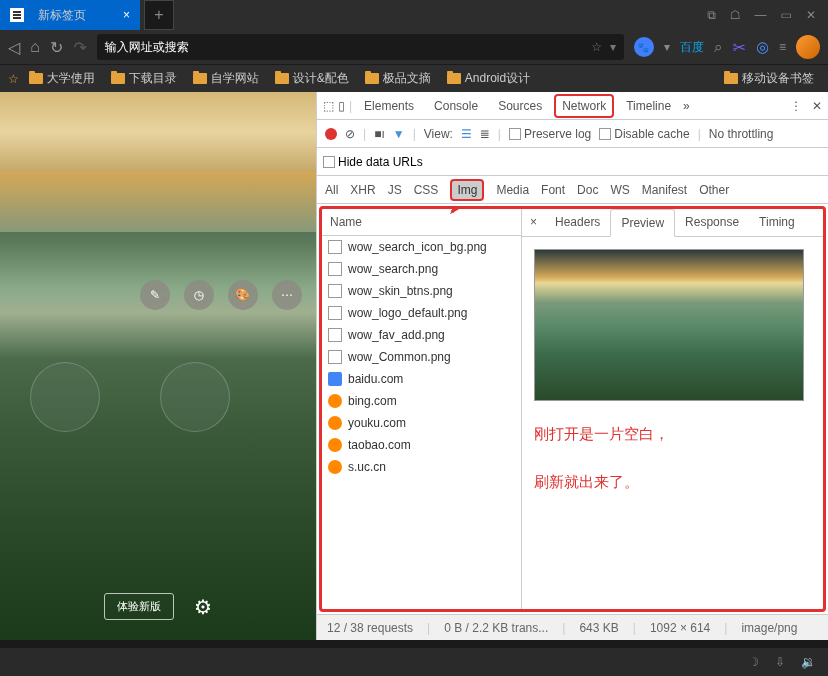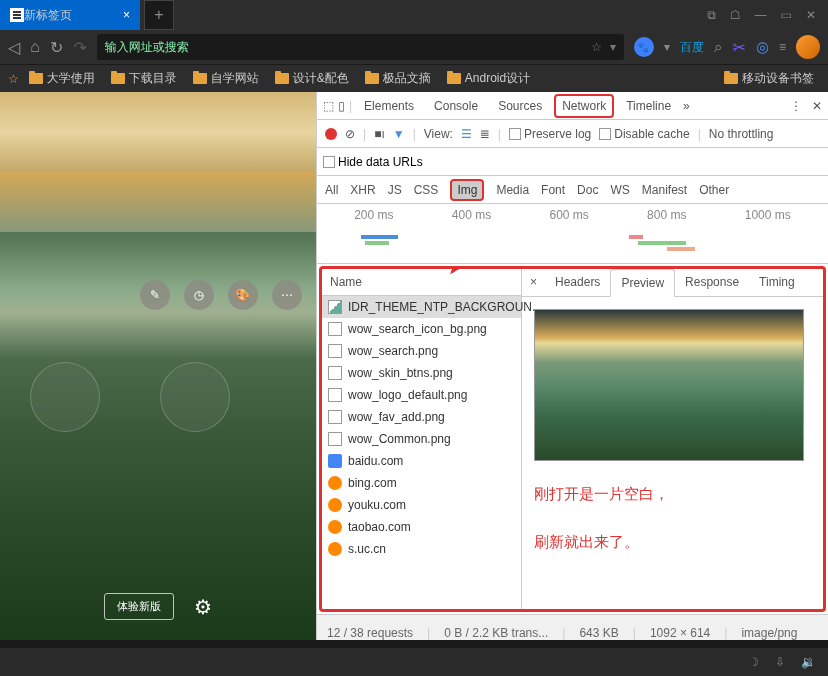--- a/index.html
+++ b/index.html
@@ -1,28 +1,28 @@
 <!DOCTYPE html>
 <html><head>
 <meta charset="utf-8">
 <style>
 *{margin:0;padding:0;box-sizing:border-box;font-family:Arial,"Microsoft YaHei",sans-serif;font-size:12px}
 body{width:828px;height:676px;background:#1a1a1a;overflow:hidden;position:relative}
 .titlebar{height:30px;background:#2d2d2d;display:flex;align-items:center;color:#ccc}
-.tab{background:#0066cc;height:30px;display:flex;align-items:center;padding:0 10px;gap:0;min-width:140px}
+.tab{background:#0066cc;height:30px;display:flex;align-items:center;padding:0 10px;gap:14px;min-width:140px}
 .tab-icon{width:14px;height:14px;background:#fff;display:flex;align-items:center;justify-content:center}
 .tab-icon::before{content:"";width:8px;height:2px;background:#333;box-shadow:0 -3px 0 #333,0 3px 0 #333}
 .tab-close{margin-left:auto;color:#fff;cursor:pointer}
 .newtab{width:30px;height:30px;background:#1a1a1a;display:flex;align-items:center;justify-content:center;color:#888;font-size:16px;border:1px solid #444;margin-left:4px}
 .win-controls{margin-left:auto;display:flex;gap:14px;padding-right:12px;color:#888}
 .win-controls span{cursor:pointer}
 .navbar{height:34px;background:#2d2d2d;display:flex;align-items:center;padding:0 8px;gap:10px;color:#999}
 .nav-icon{cursor:pointer;font-size:16px}
 .addr{flex:1;background:#1a1a1a;height:26px;border-radius:3px;display:flex;align-items:center;padding:0 8px;gap:8px;color:#777}
-.addr-input{flex:1;color:#86efac}
+.addr-input{flex:1;color:#ffffff}
 .paw{width:20px;height:20px;background:#4080ff;border-radius:50%;display:flex;align-items:center;justify-content:center;color:#fff;font-size:10px}
 .se-sel{color:#0ea5e9;display:flex;align-items:center;gap:4px}
 .avatar{width:24px;height:24px;border-radius:50%;background:linear-gradient(135deg,#ff9933,#cc6600)}
 .bookmarks{height:28px;background:#2d2d2d;display:flex;align-items:center;padding:0 8px;gap:4px;border-top:1px solid #1a1a1a}
 .bm{display:flex;align-items:center;gap:4px;color:#ccc;padding:3px 6px;cursor:pointer;font-size:12px}
 .folder{width:14px;height:11px;background:#e6a23c;border-radius:1px;position:relative}
 .folder::before{content:"";position:absolute;top:-2px;left:0;width:6px;height:2px;background:#e6a23c;border-radius:1px 1px 0 0}
 .bm-right{margin-left:auto}
 .main{display:flex;height:548px}
 .left{width:316px;position:relative;overflow:hidden}
@@ -61,21 +61,21 @@
 .net-ico.orange{background:#f80;border-radius:50%;border:none}
 .net-ico.blue{background:#4285f4;border-radius:2px;border:none}
 .net-preview{flex:1;display:flex;flex-direction:column}
 .prev-tabs{display:flex;border-bottom:1px solid #ccc;font-size:12px;color:#555}
 .prev-tab{padding:6px 10px;cursor:pointer}
 .prev-tab.active{border:1px solid #ccc;border-bottom:1px solid #fff;margin-bottom:-1px;border-radius:3px 3px 0 0}
 .prev-close{padding:6px 8px;cursor:pointer}
 .prev-body{flex:1;padding:12px;position:relative}
 .prev-img{width:270px;height:152px;background:linear-gradient(180deg,#2a3a3a 0%,#d4a858 18%,#e8d898 22%,#7a9a7a 35%,#5a8a6a 50%,#3a6a4a 70%,#2a4a2a 100%);border:1px solid #999}
 .anno{color:#e03030;font-size:15px;margin-top:18px;line-height:2}
-.status{height:26px;background:#f0f0f0;border-top:1px solid #ccc;display:flex;align-items:flex-end;padding:0 10px;gap:14px;color:#666;font-size:11px}
+.status{height:26px;background:#f0f0f0;border-top:1px solid #ccc;display:flex;align-items:center;padding:0 10px;gap:14px;color:#666;font-size:11px}
 .status-sep{color:#ccc}
 .footer{height:28px;background:#2a2a2a;position:absolute;bottom:0;left:0;right:0;display:flex;align-items:center;justify-content:flex-end;padding:0 12px;gap:16px;color:#888}
 svg.arrow{position:absolute;pointer-events:none;z-index:10}
 .chk{width:12px;height:12px;border:1px solid #999;display:inline-block;vertical-align:middle;margin-right:3px}
 </style>
 </head>
 <body>
 
 <div class="titlebar">
   <div class="tab">
@@ -212,45 +212,25 @@
       <span class="type-btn">CSS</span>
       <span class="type-btn boxed">Img</span>
       <span class="type-btn">Media</span>
       <span class="type-btn">Font</span>
       <span class="type-btn">Doc</span>
       <span class="type-btn">WS</span>
       <span class="type-btn">Manifest</span>
       <span class="type-btn">Other</span>
     </div>
 
-    <div class="timeline">
-      <div class="tl-labels">
-        <span>200 ms</span>
-        <span>400 ms</span>
-        <span>600 ms</span>
-        <span>800 ms</span>
-        <span>1000 ms</span>
-      </div>
-      <div class="tl-bars">
-        <div class="tl-bar" style="left:5%;width:8%;top:0"></div>
-        <div class="tl-bar" style="left:6%;width:5%;top:6px;background:#8c8"></div>
-        <div class="tl-bar" style="left:62%;width:3%;top:0;background:#e88"></div>
-        <div class="tl-bar" style="left:64%;width:10%;top:6px;background:#8c8"></div>
-        <div class="tl-bar" style="left:70%;width:6%;top:12px;background:#ea8"></div>
-      </div>
-    </div>
 
     <div class="net-panel">
       <div class="net-list">
         <div class="net-header">Name</div>
         <div id="req-rows">
-            <div class="net-row sel">
-              <span class="net-ico img"></span>
-              <span>IDR_THEME_NTP_BACKGROUN...</span>
-            </div>
             <div class="net-row">
               <span class="net-ico box"></span>
               <span>wow_search_icon_bg.png</span>
             </div>
             <div class="net-row">
               <span class="net-ico box"></span>
               <span>wow_search.png</span>
             </div>
             <div class="net-row">
               <span class="net-ico box"></span>

